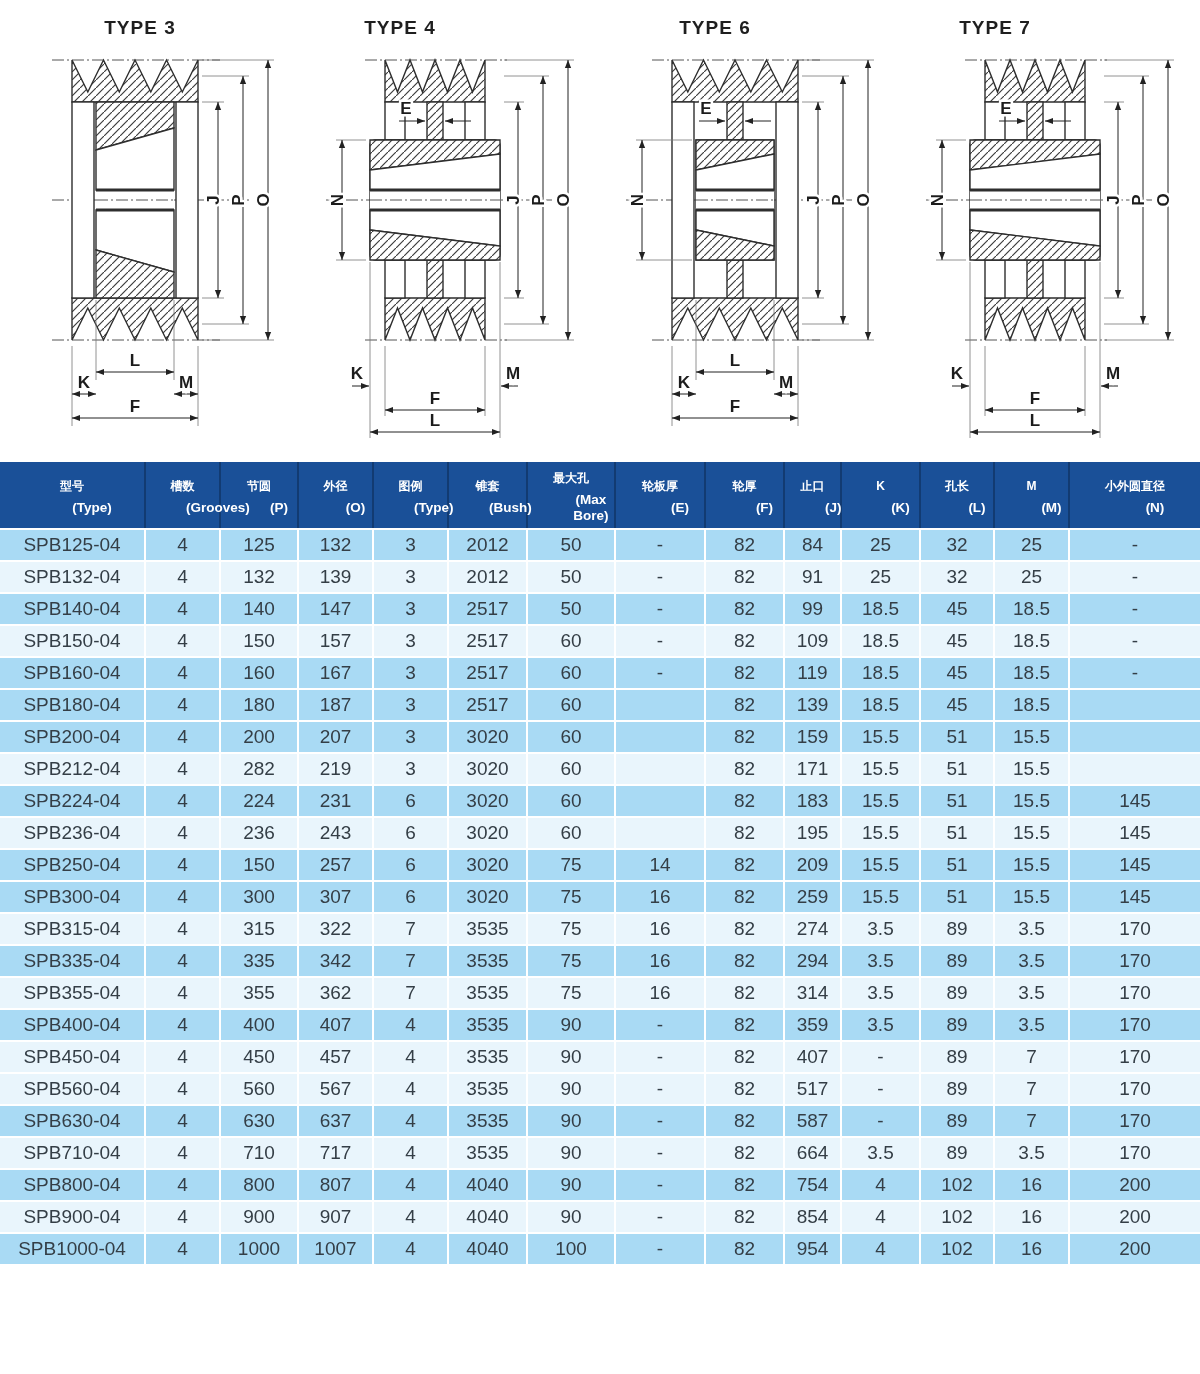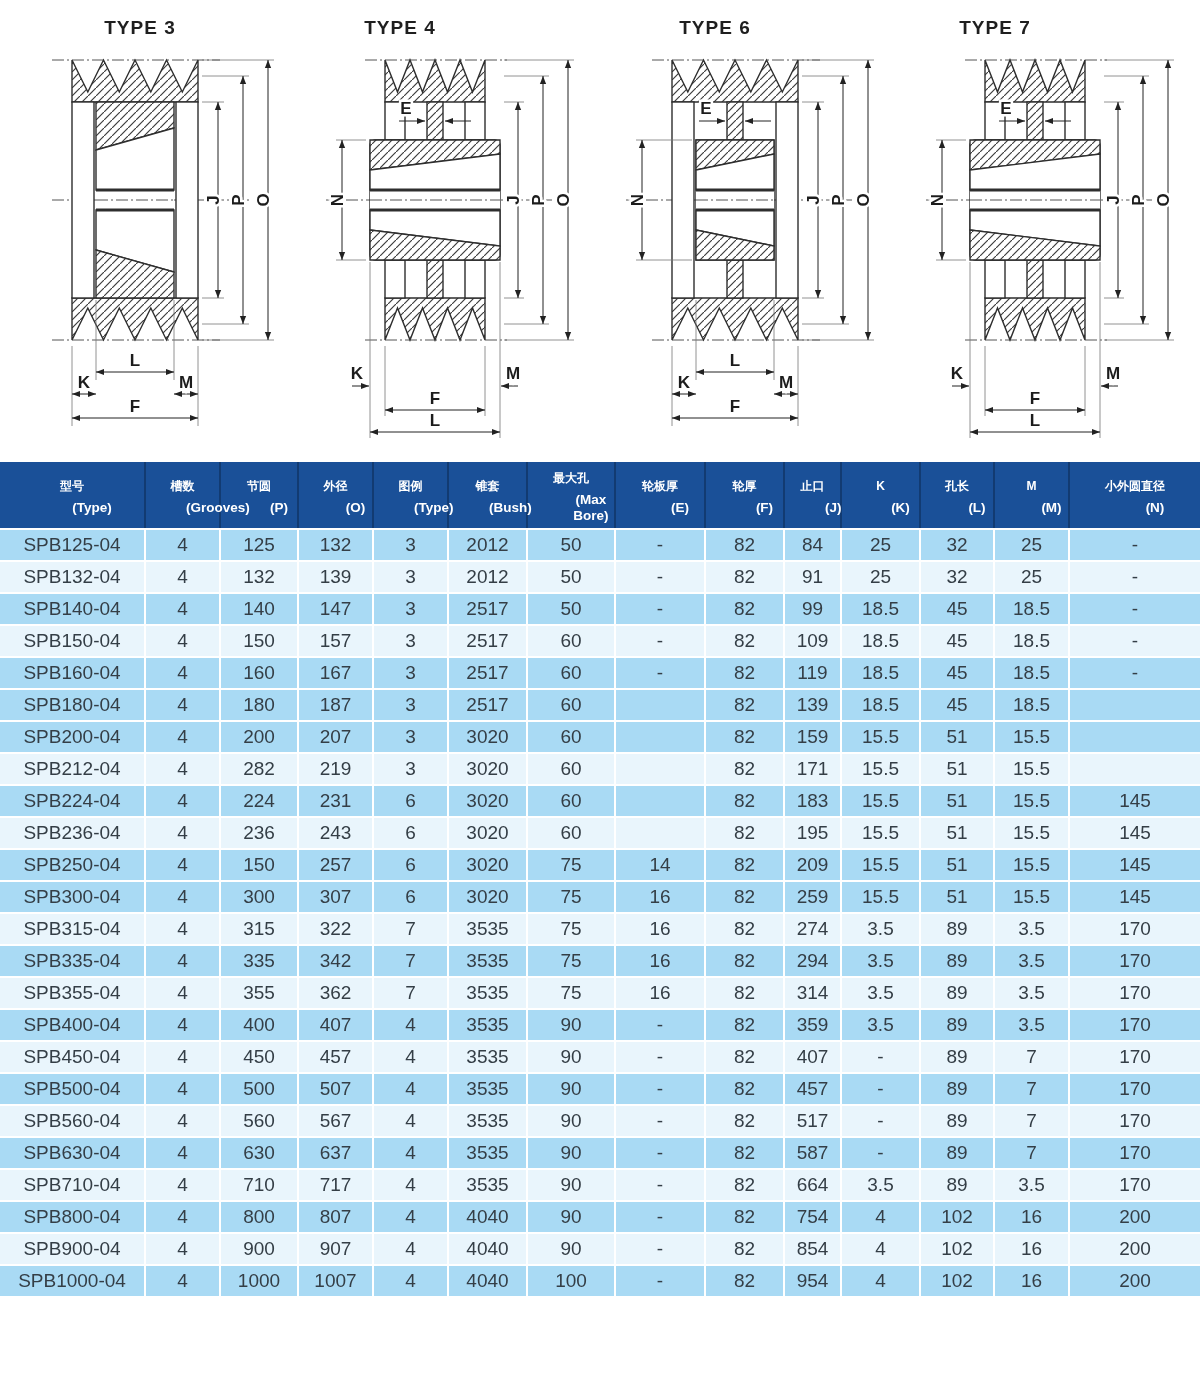--- a/index.html
+++ b/index.html
@@ -641,36 +641,20 @@
           <td>3535</td>
           <td>90</td>
           <td>-</td>
           <td>82</td>
           <td>407</td>
           <td>-</td>
           <td>89</td>
           <td>7</td>
           <td>170</td>
         </tr>
-        <tr class="odd">
-          <td>SPB500-04</td>
-          <td>4</td>
-          <td>500</td>
-          <td>507</td>
-          <td>4</td>
-          <td>3535</td>
-          <td>90</td>
-          <td>-</td>
-          <td>82</td>
-          <td>457</td>
-          <td>-</td>
-          <td>89</td>
-          <td>7</td>
-          <td>170</td>
-        </tr>
         <tr class="even">
           <td>SPB560-04</td>
           <td>4</td>
           <td>560</td>
           <td>567</td>
           <td>4</td>
           <td>3535</td>
           <td>90</td>
           <td>-</td>
           <td>82</td>

